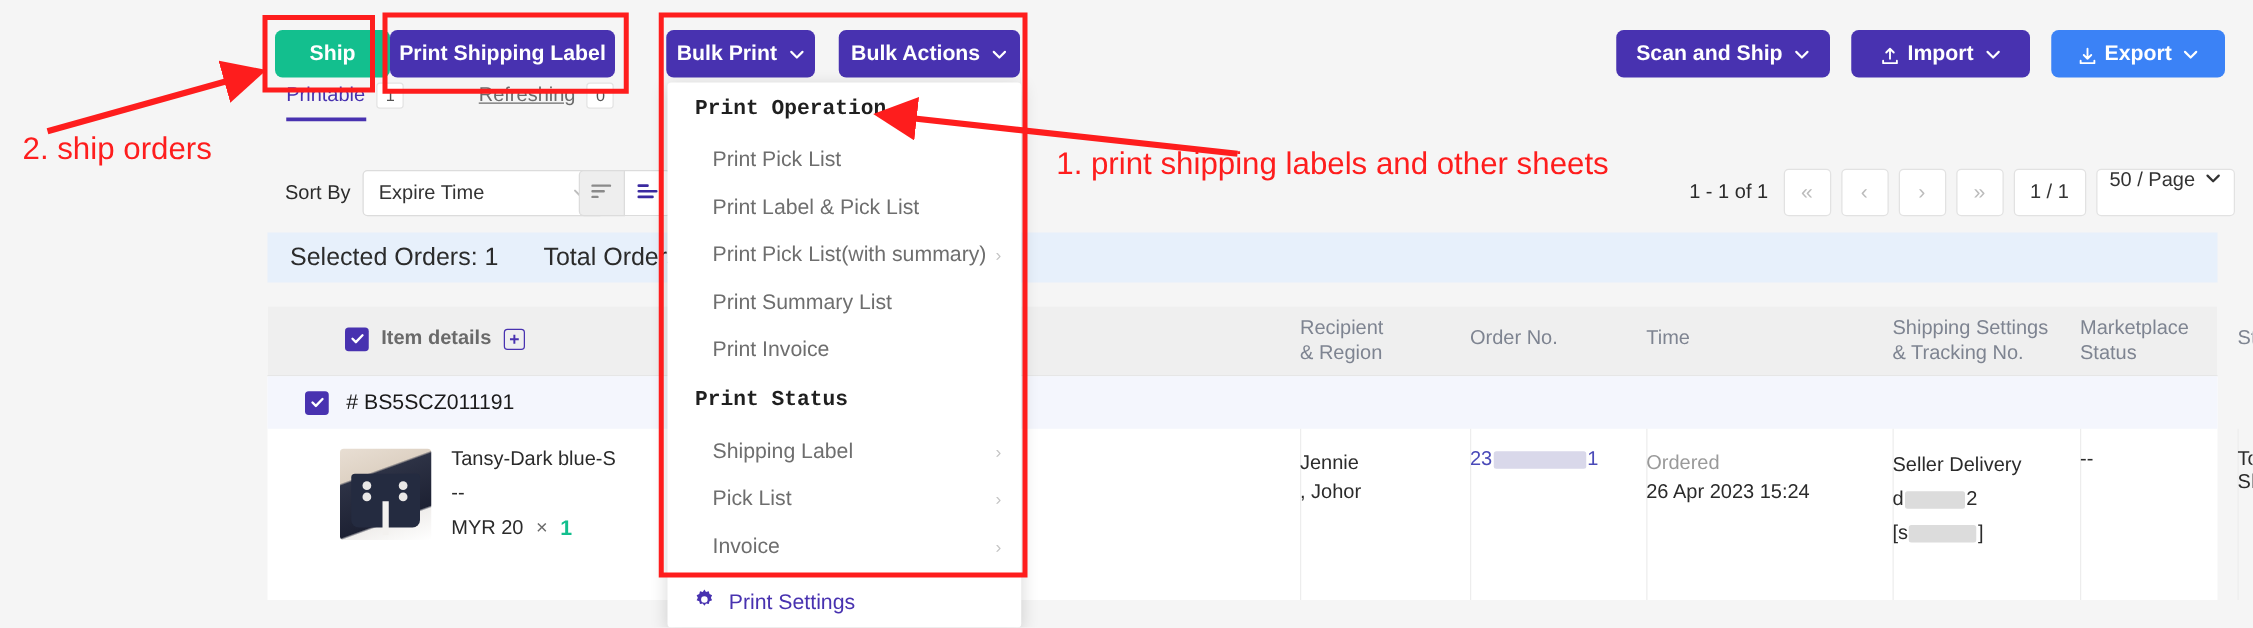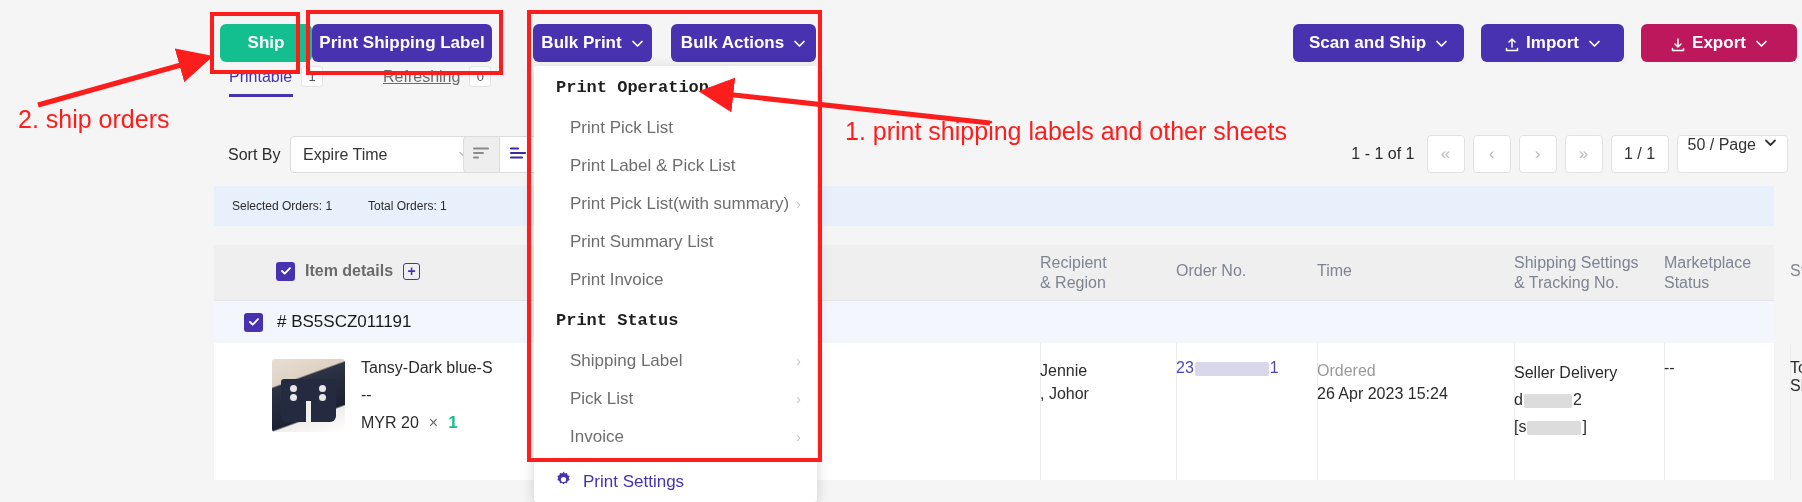--- a/index.html
+++ b/index.html
@@ -22,21 +22,21 @@
     font-size: 17px; font-weight: bold; color: #ffffff;
     display: inline-flex; align-items: center; justify-content: center;
     gap: 9px; white-space: nowrap; padding: 0 18px; height: 38px;
   }
   .btn-ship { background: #13bf8e; position: absolute; left: 220px; top: 24px; width: 92px; }
   .btn-psl  { background: #4832b0; position: absolute; left: 312px; top: 24px; width: 180px; }
   .btn-bulkprint   { background: #4832b0; position: absolute; left: 533px; top: 24px; width: 119px; }
   .btn-bulkactions { background: #4832b0; position: absolute; left: 671px; top: 24px; width: 145px; }
   .btn-scanship { background: #4832b0; position: absolute; left: 1293px; top: 24px; width: 171px; }
   .btn-import   { background: #4832b0; position: absolute; left: 1481px; top: 24px; width: 143px; }
-  .btn-export   { background: #be185d; position: absolute; left: 1641px; top: 24px; width: 156px; }
+  .btn-export   { background: #3b82f6; position: absolute; left: 1641px; top: 24px; width: 139px; }
 
   .caret { display: inline-block; width: 13px; height: 13px; }
   .caret svg { display: block; }
 
   
   .tabs { position: absolute; left: 0; top: 66px; width: 1802px; height: 34px; }
   .tab { position: absolute; display: flex; align-items: center; gap: 9px; font-size: 16px; }
   .tab-printable { left: 229px; top: 0; }
   .tab-refreshing { left: 383px; top: 0; }
   .tab-label-active { color: #4832b0; }
@@ -83,21 +83,21 @@
     min-width: 100px; height: 38px; background: #fff; border: 1px solid #e2e2e2;
     border-radius: 4px; display: flex; justify-content: space-between;
     padding: 0 10px; color: #333; font-size: 16px; gap: 8px; cursor: pointer;
   }
   .pg-size .caret svg path { stroke: #333; }
 
   
   .infobar {
     position: absolute; left: 214px; top: 186px; width: 1560px; height: 40px;
     background: #e7f0fb; display: flex; align-items: center; gap: 36px; padding-left: 18px;
-    font-size: 12px; color: #2b2b2b;
+    font-size: 20px; color: #2b2b2b;
   }
 
   
   .tbl { position: absolute; left: 214px; top: 245px; width: 1560px; height: 235px; background: #fff; }
   .thead {
     position: absolute; left: 0; top: 0; width: 1560px; height: 56px;
     background: #efefef; border-bottom: 1px solid #e6e6e6;
   }
   .th {
     position: absolute; top: 8px; font-size: 16px; color: #7e8491; line-height: 1.25;

